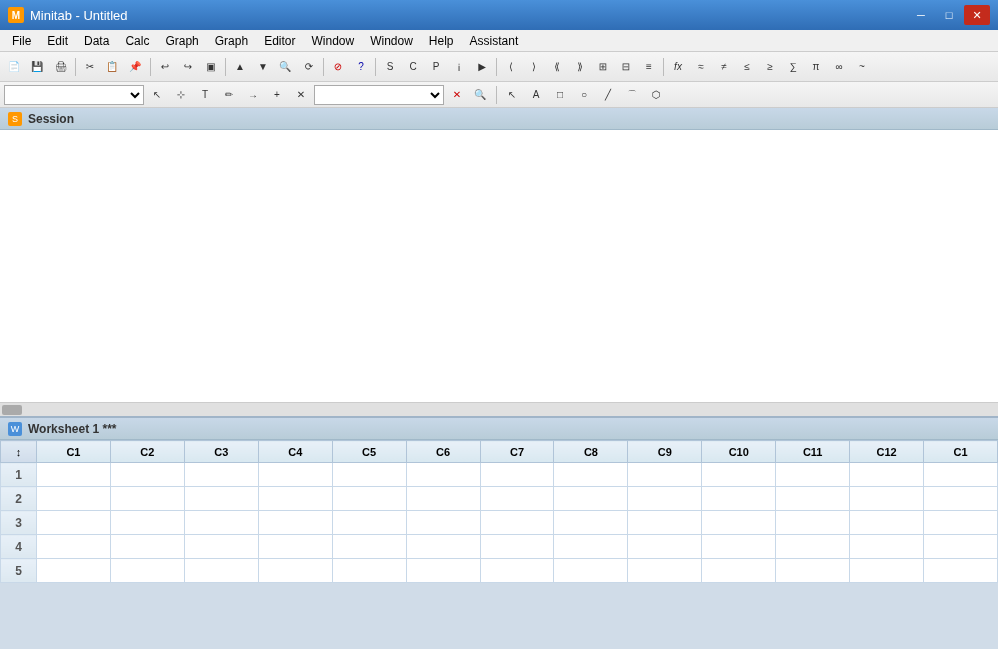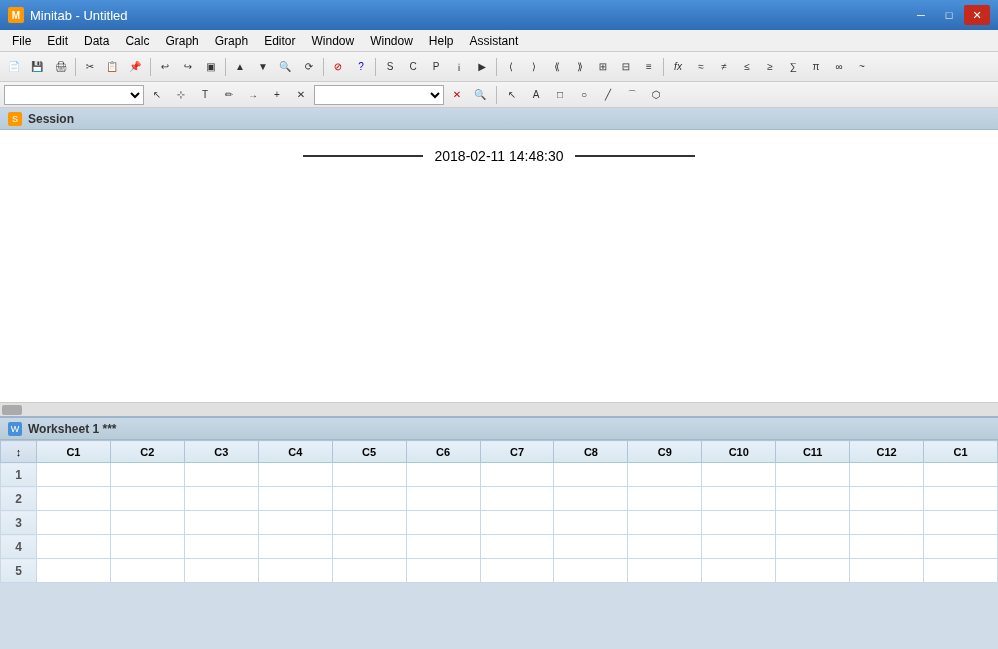--- a/index.html
+++ b/index.html
@@ -339,25 +339,20 @@
 
 <div class="main-area">
 
   <div class="session-panel">
     <div class="panel-header">
       <div class="panel-icon">S</div>
       <span class="panel-title">Session</span>
     </div>
     <div class="session-content">
       <div style="padding: 8px 16px;">
-        <div class="session-timestamp">
-          <div class="line"></div>
-          <span style="font-size:14px;">2018-02-11 14:48:30</span>
-          <div class="line"></div>
-        </div>
       </div>
     </div>
     <div class="scrollbar-area">
       <div class="scroll-thumb"></div>
     </div>
   </div>
 
   <div class="worksheet-panel">
     <div class="panel-header">
       <div class="panel-icon" style="background:#4a90d9;">W</div>

